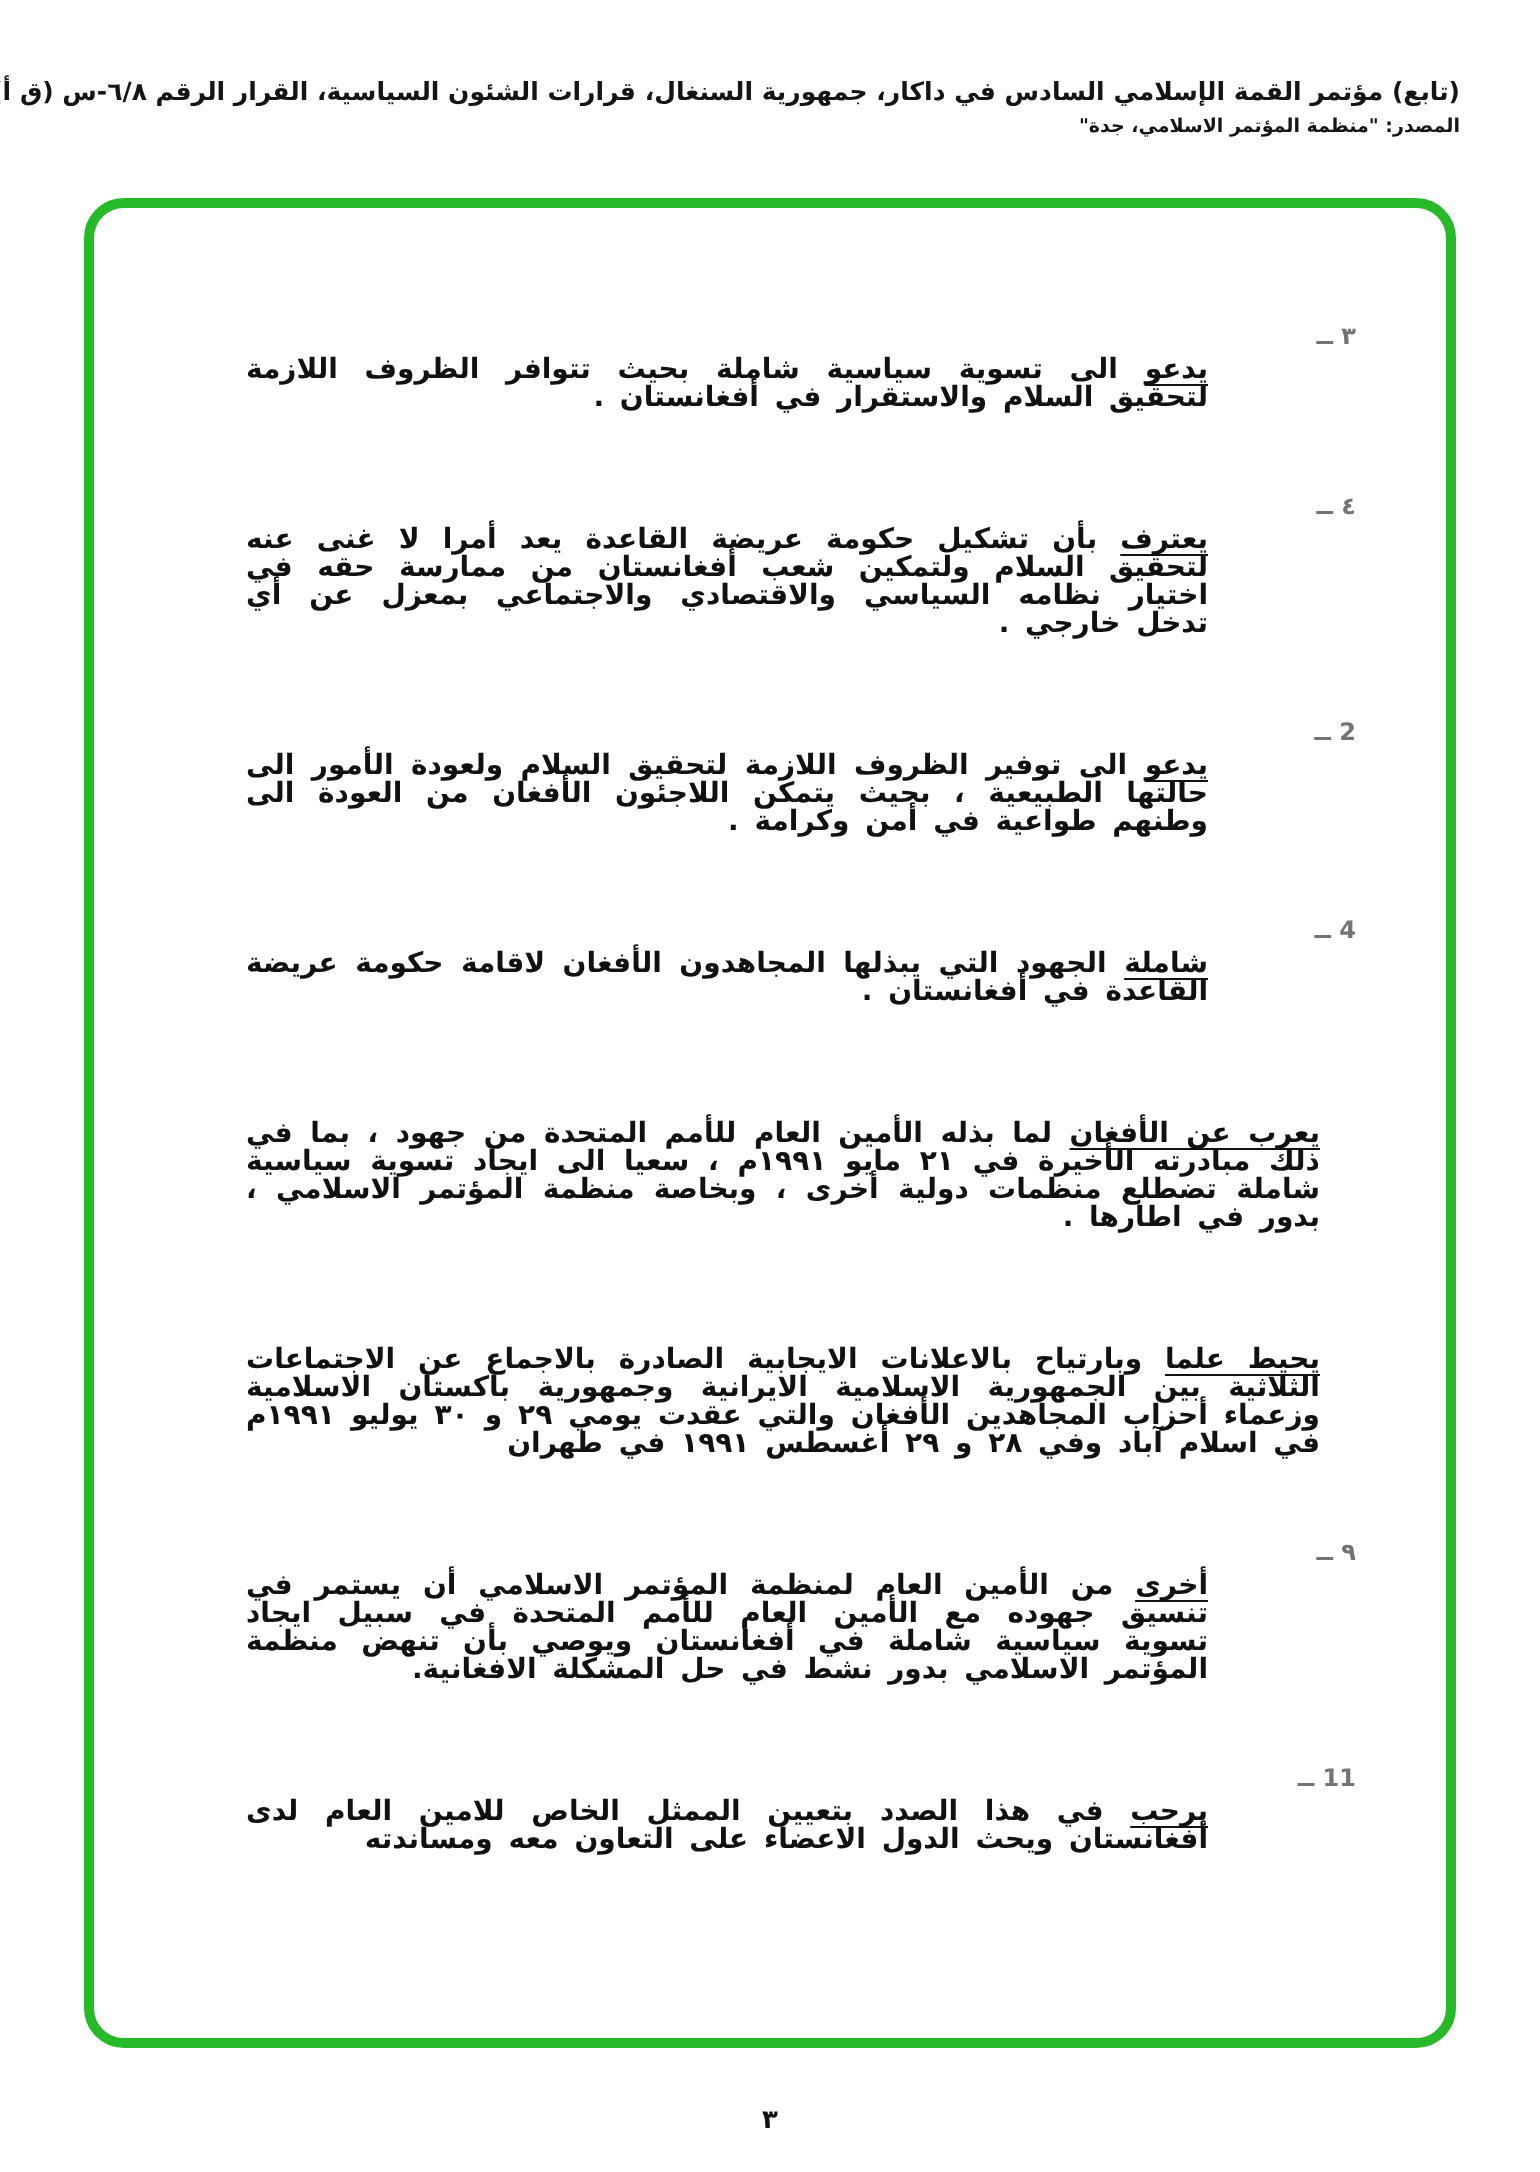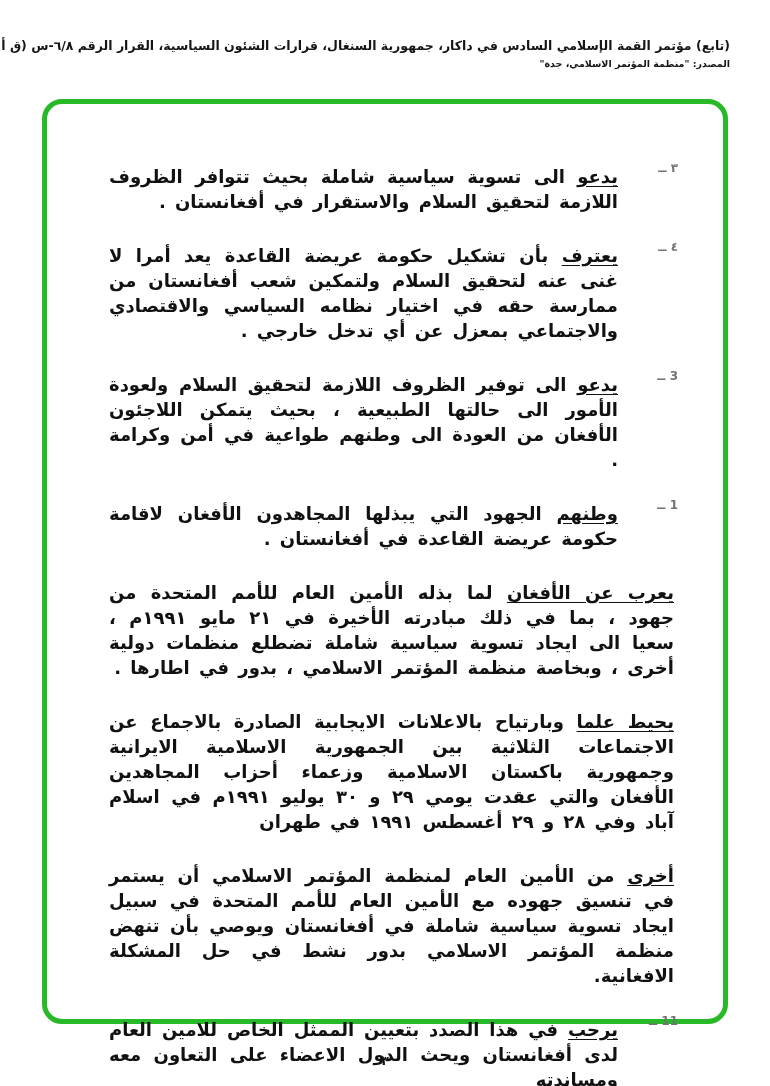--- a/index.html
+++ b/index.html
@@ -59,26 +59,26 @@
   }
   .num {
     flex: 0 0 40px;
     font-size: 12px;
     font-weight: bold;
     color: #737373;
     white-space: nowrap;
     padding-top: 1px;
   }
   .text {
-    margin: 4px;
+    margin: 18px;
     flex: 1;
-    font-size: 18px;
+    font-size: 14px;
     font-weight: bold;
     color: #111111;
-    line-height: 25px;
+    line-height: 14px;
     text-align: justify;
     letter-spacing: 0.4px;
     word-spacing: 3px;
   }
   .lead {
     text-decoration: underline;
     text-underline-offset: 3px;
   }
   .footer {
     position: absolute;
@@ -109,38 +109,39 @@
       <div class="num">٣ ــ</div>
       <p class="text"><span class="lead">يدعو</span><span> الى تسوية سياسية شاملة بحيث تتوافر الظروف اللازمة لتحقيق السلام والاستقرار في أفغانستان .</span></p>
     </div>
 
     <div class="item">
       <div class="num">٤ ــ</div>
       <p class="text"><span class="lead">يعترف</span><span> بأن تشكيل حكومة عريضة القاعدة يعد أمرا لا غنى عنه لتحقيق السلام ولتمكين شعب أفغانستان من ممارسة حقه في اختيار نظامه السياسي والاقتصادي والاجتماعي بمعزل عن أي تدخل خارجي .</span></p>
     </div>
 
     <div class="item">
-      <div class="num">3 ــ</div>
+      <div class="num">2 ــ</div>
       <p class="text"><span class="lead">يدعو</span><span> الى توفير الظروف اللازمة لتحقيق السلام ولعودة الأمور الى حالتها الطبيعية ، بحيث يتمكن اللاجئون الأفغان من العودة الى وطنهم طواعية في أمن وكرامة .</span></p>
     </div>
 
     <div class="item">
-      <div class="num">1 ــ</div>
-      <p class="text"><span class="lead">وطنهم</span><span> الجهود التي يبذلها المجاهدون الأفغان لاقامة حكومة عريضة القاعدة في أفغانستان .</span></p>
+      <div class="num">4 ــ</div>
+      <p class="text"><span class="lead">شاملة</span><span> الجهود التي يبذلها المجاهدون الأفغان لاقامة حكومة عريضة القاعدة في أفغانستان .</span></p>
     </div>
 
     <div class="item">
       <p class="text"><span class="lead">يعرب عن الأفغان</span><span> لما بذله الأمين العام للأمم المتحدة من جهود ، بما في ذلك مبادرته الأخيرة في ٢١ مايو ١٩٩١م ، سعيا الى ايجاد تسوية سياسية شاملة تضطلع منظمات دولية أخرى ، وبخاصة منظمة المؤتمر الاسلامي ، بدور في اطارها .</span></p>
     </div>
 
     <div class="item">
       <p class="text"><span class="lead">يحيط علما</span><span> وبارتياح بالاعلانات الايجابية الصادرة بالاجماع عن الاجتماعات الثلاثية بين الجمهورية الاسلامية الايرانية وجمهورية باكستان الاسلامية وزعماء أحزاب المجاهدين الأفغان والتي عقدت يومي ٢٩ و ٣٠ يوليو ١٩٩١م في اسلام آباد وفي ٢٨ و ٢٩ أغسطس ١٩٩١ في طهران</span></p>
     </div>
 
     <div class="item">
+      <div class="num">٩ ــ</div>
       <p class="text"><span class="lead">أخرى</span><span> من الأمين العام لمنظمة المؤتمر الاسلامي أن يستمر في تنسيق جهوده مع الأمين العام للأمم المتحدة في سبيل ايجاد تسوية سياسية شاملة في أفغانستان ويوصي بأن تنهض منظمة المؤتمر الاسلامي بدور نشط في حل المشكلة الافغانية.</span></p>
     </div>
 
     <div class="item">
       <div class="num">11 ــ</div>
       <p class="text"><span class="lead">يرحب</span><span> في هذا الصدد بتعيين الممثل الخاص للامين العام لدى أفغانستان ويحث الدول الاعضاء على التعاون معه ومساندته</span></p>
     </div>
 
   </div>
 

